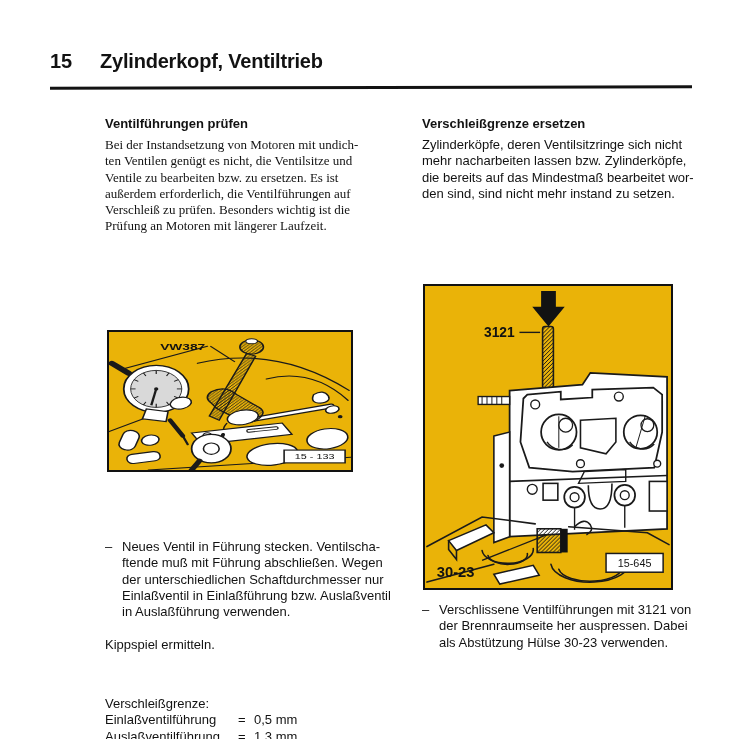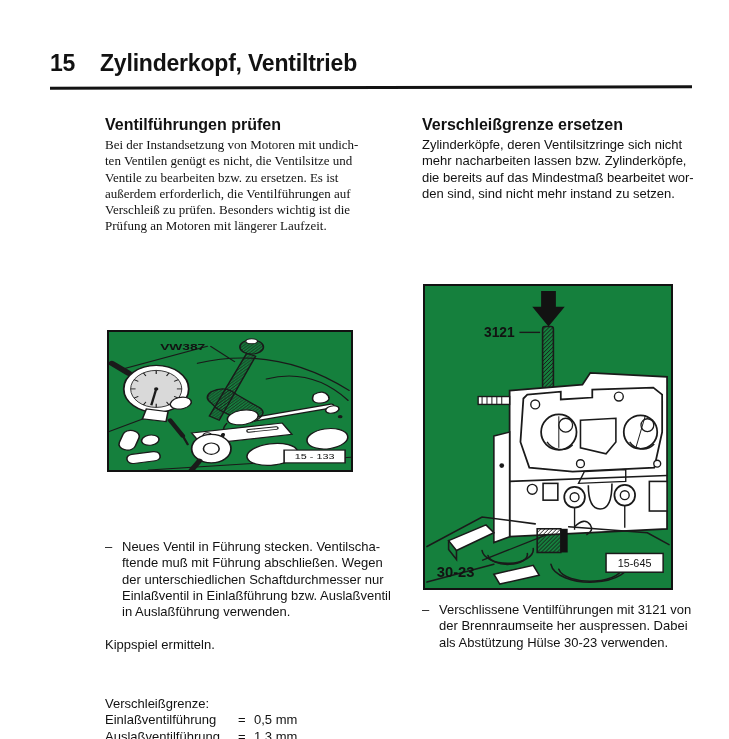--- a/index.html
+++ b/index.html
@@ -8,47 +8,47 @@
     width:729px;height:739px;
     background:#ffffff;
     color:#121212;
     font-family:"Liberation Sans","DejaVu Sans",sans-serif;
     overflow:hidden;
   }
   
   .chapter{
     position:absolute;left:50px;top:50px;width:642px;
     display:flex;align-items:baseline;
-    font-weight:bold;font-size:23px;letter-spacing:-0.2px;
+    font-weight:bold;font-size:20px;letter-spacing:-0.2px;
   }
   .chapter .num{width:50px;}
   .rule{
     position:absolute;left:50px;top:86px;width:642px;height:3px;
     background:#121212;transform:rotate(-0.15deg);
   }
   
   .h2{
-    position:absolute;font-size:16px;font-weight:bold;
+    position:absolute;font-size:13px;font-weight:bold;
   }
   .body-text{
     position:absolute;font-size:13px;line-height:16.3px;
     white-space:pre-line;
   }
   .bullet{
     position:absolute;display:flex;font-size:13px;line-height:16.3px;
   }
   .bullet .marker{width:17px;flex:0 0 17px;}
   .bullet .txt{white-space:pre-line;}
   .wear{position:absolute;font-size:13px;line-height:16.3px;}
   .wear-row{display:flex;}
   .wear-row .lbl{width:133px;}
   .wear-row .op{width:16px;}
   
   .figure{
-    position:absolute;border:2px solid #121212;background:#15803d;
+    position:absolute;border:2px solid #121212;background:#eab308;
     box-sizing:border-box;
   }
   .figure svg{display:block;width:100%;height:100%;}
   svg text{font-family:"Liberation Sans","DejaVu Sans",sans-serif;}
   .fig-label{font-weight:bold;font-size:14px;fill:#121212;}
   .fig-label-lg{font-weight:bold;font-size:15px;fill:#121212;}
   .fig-id{font-size:11px;fill:#121212;}
 </style>
 </head>
 <body>

